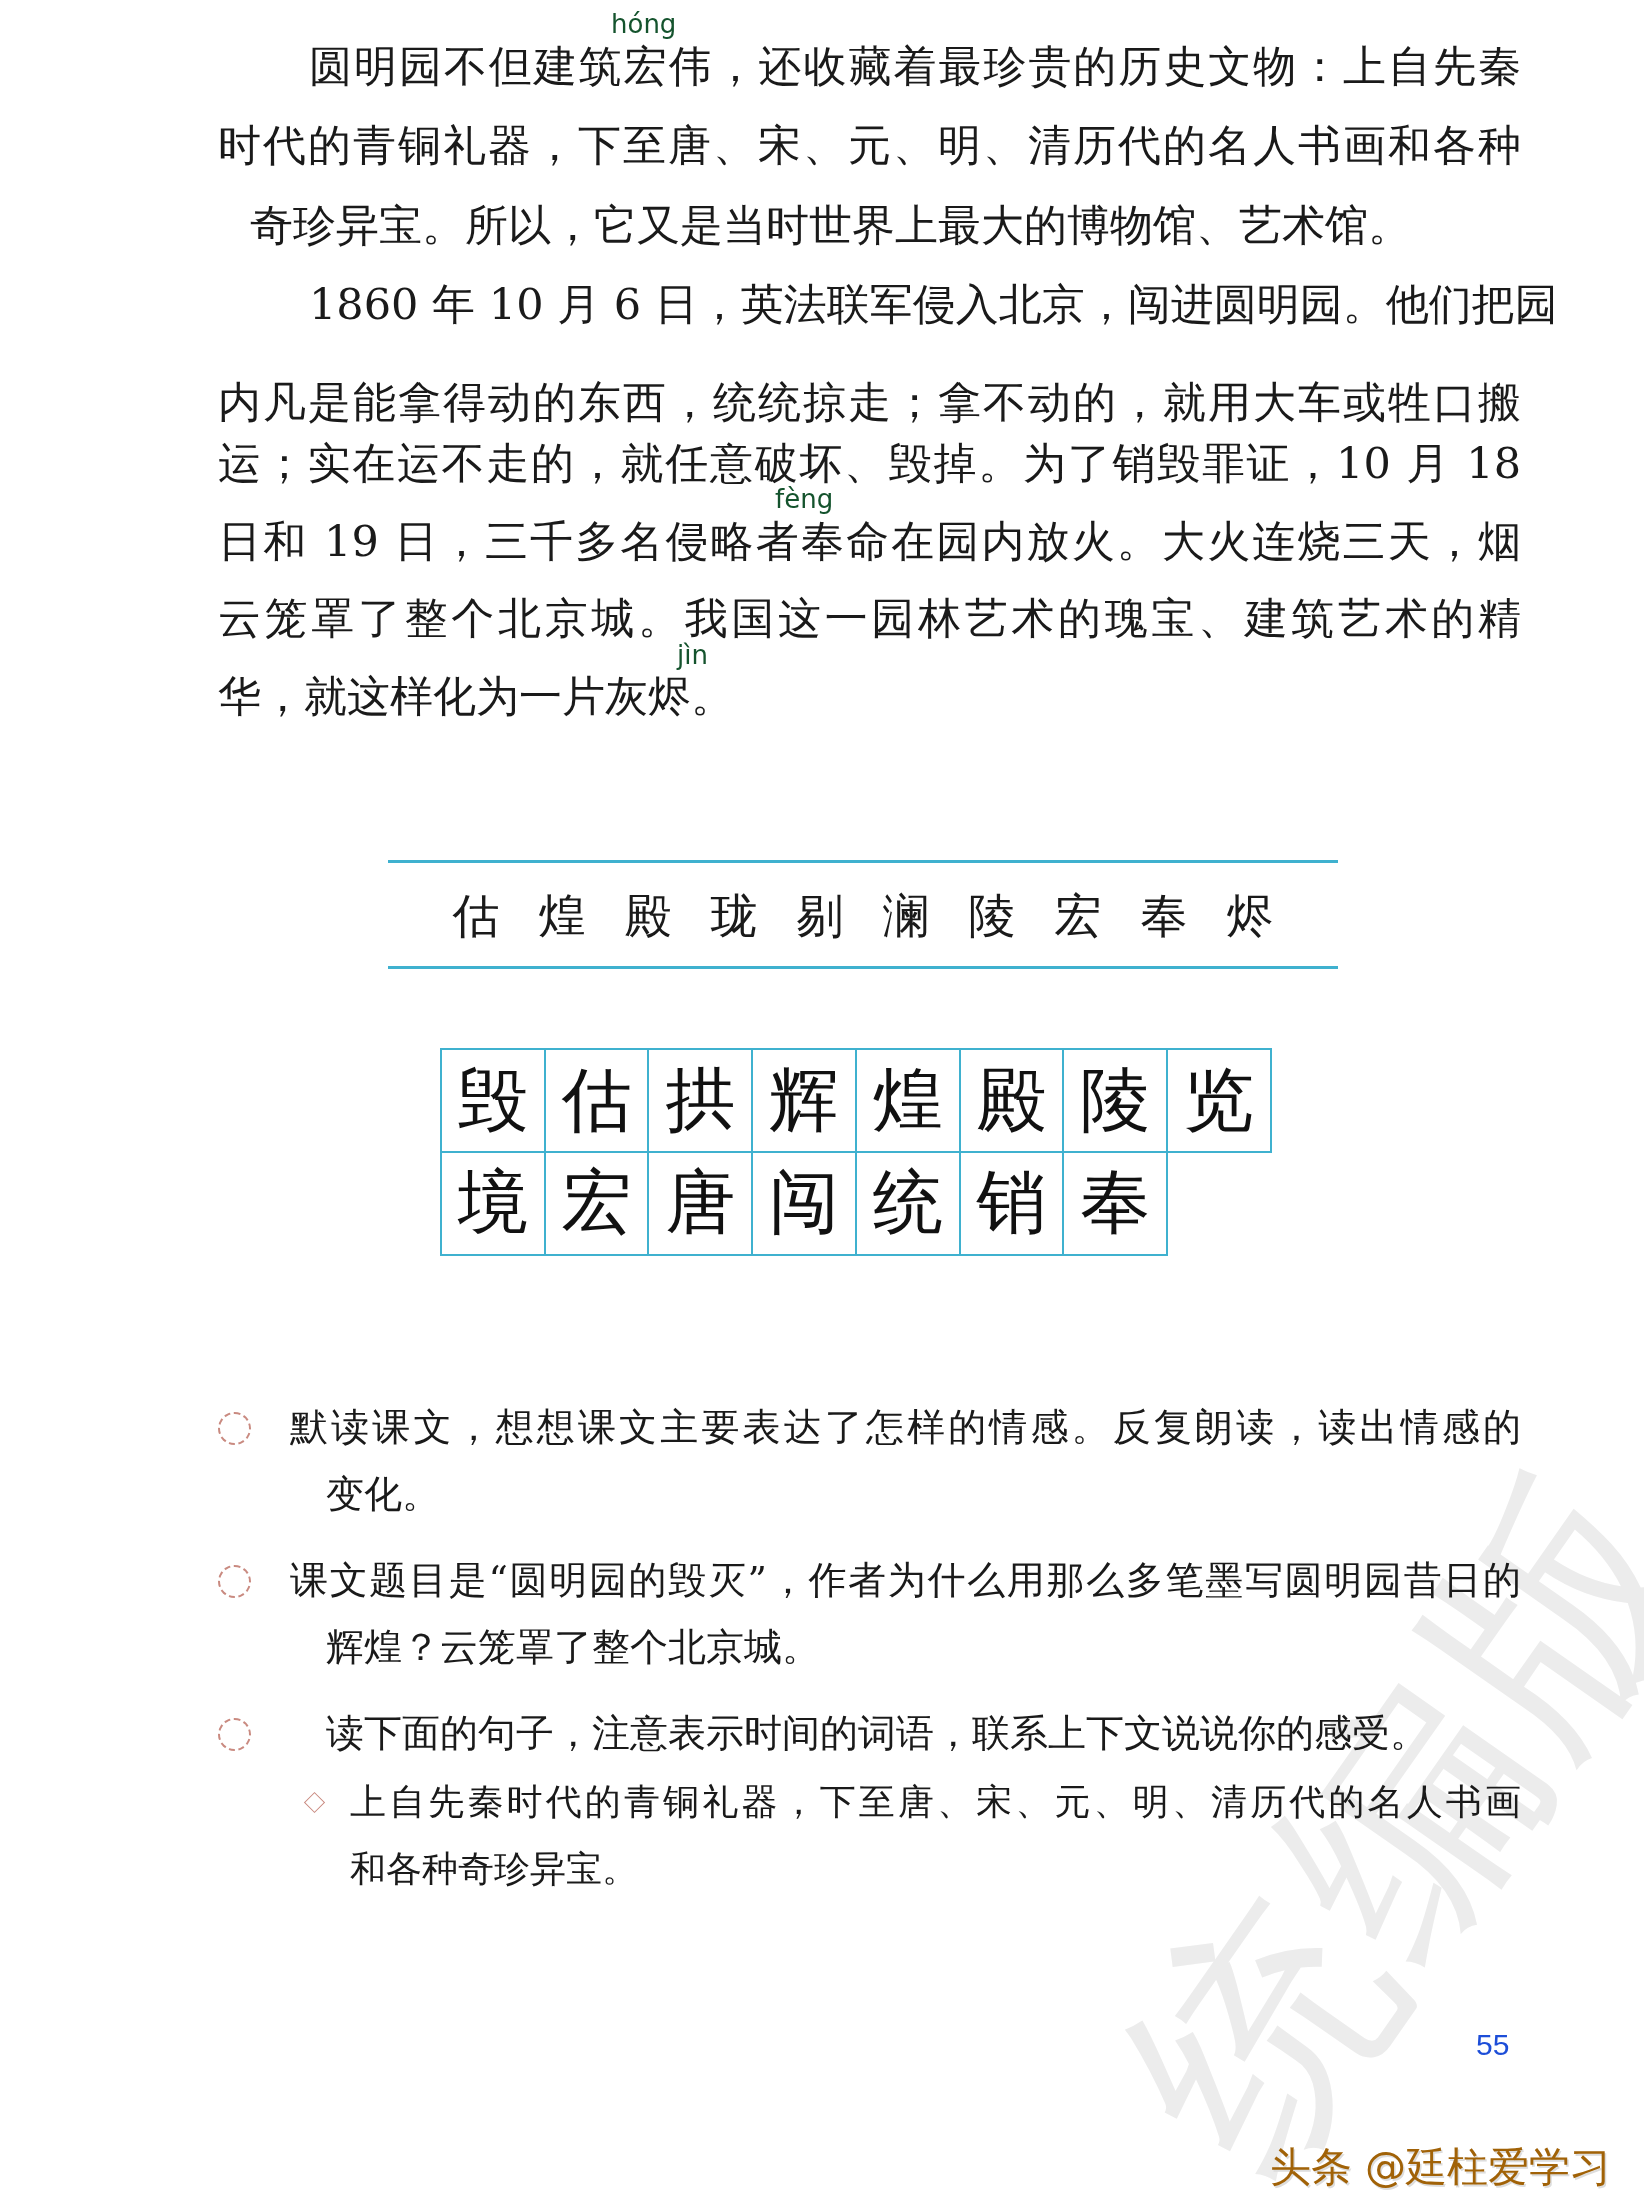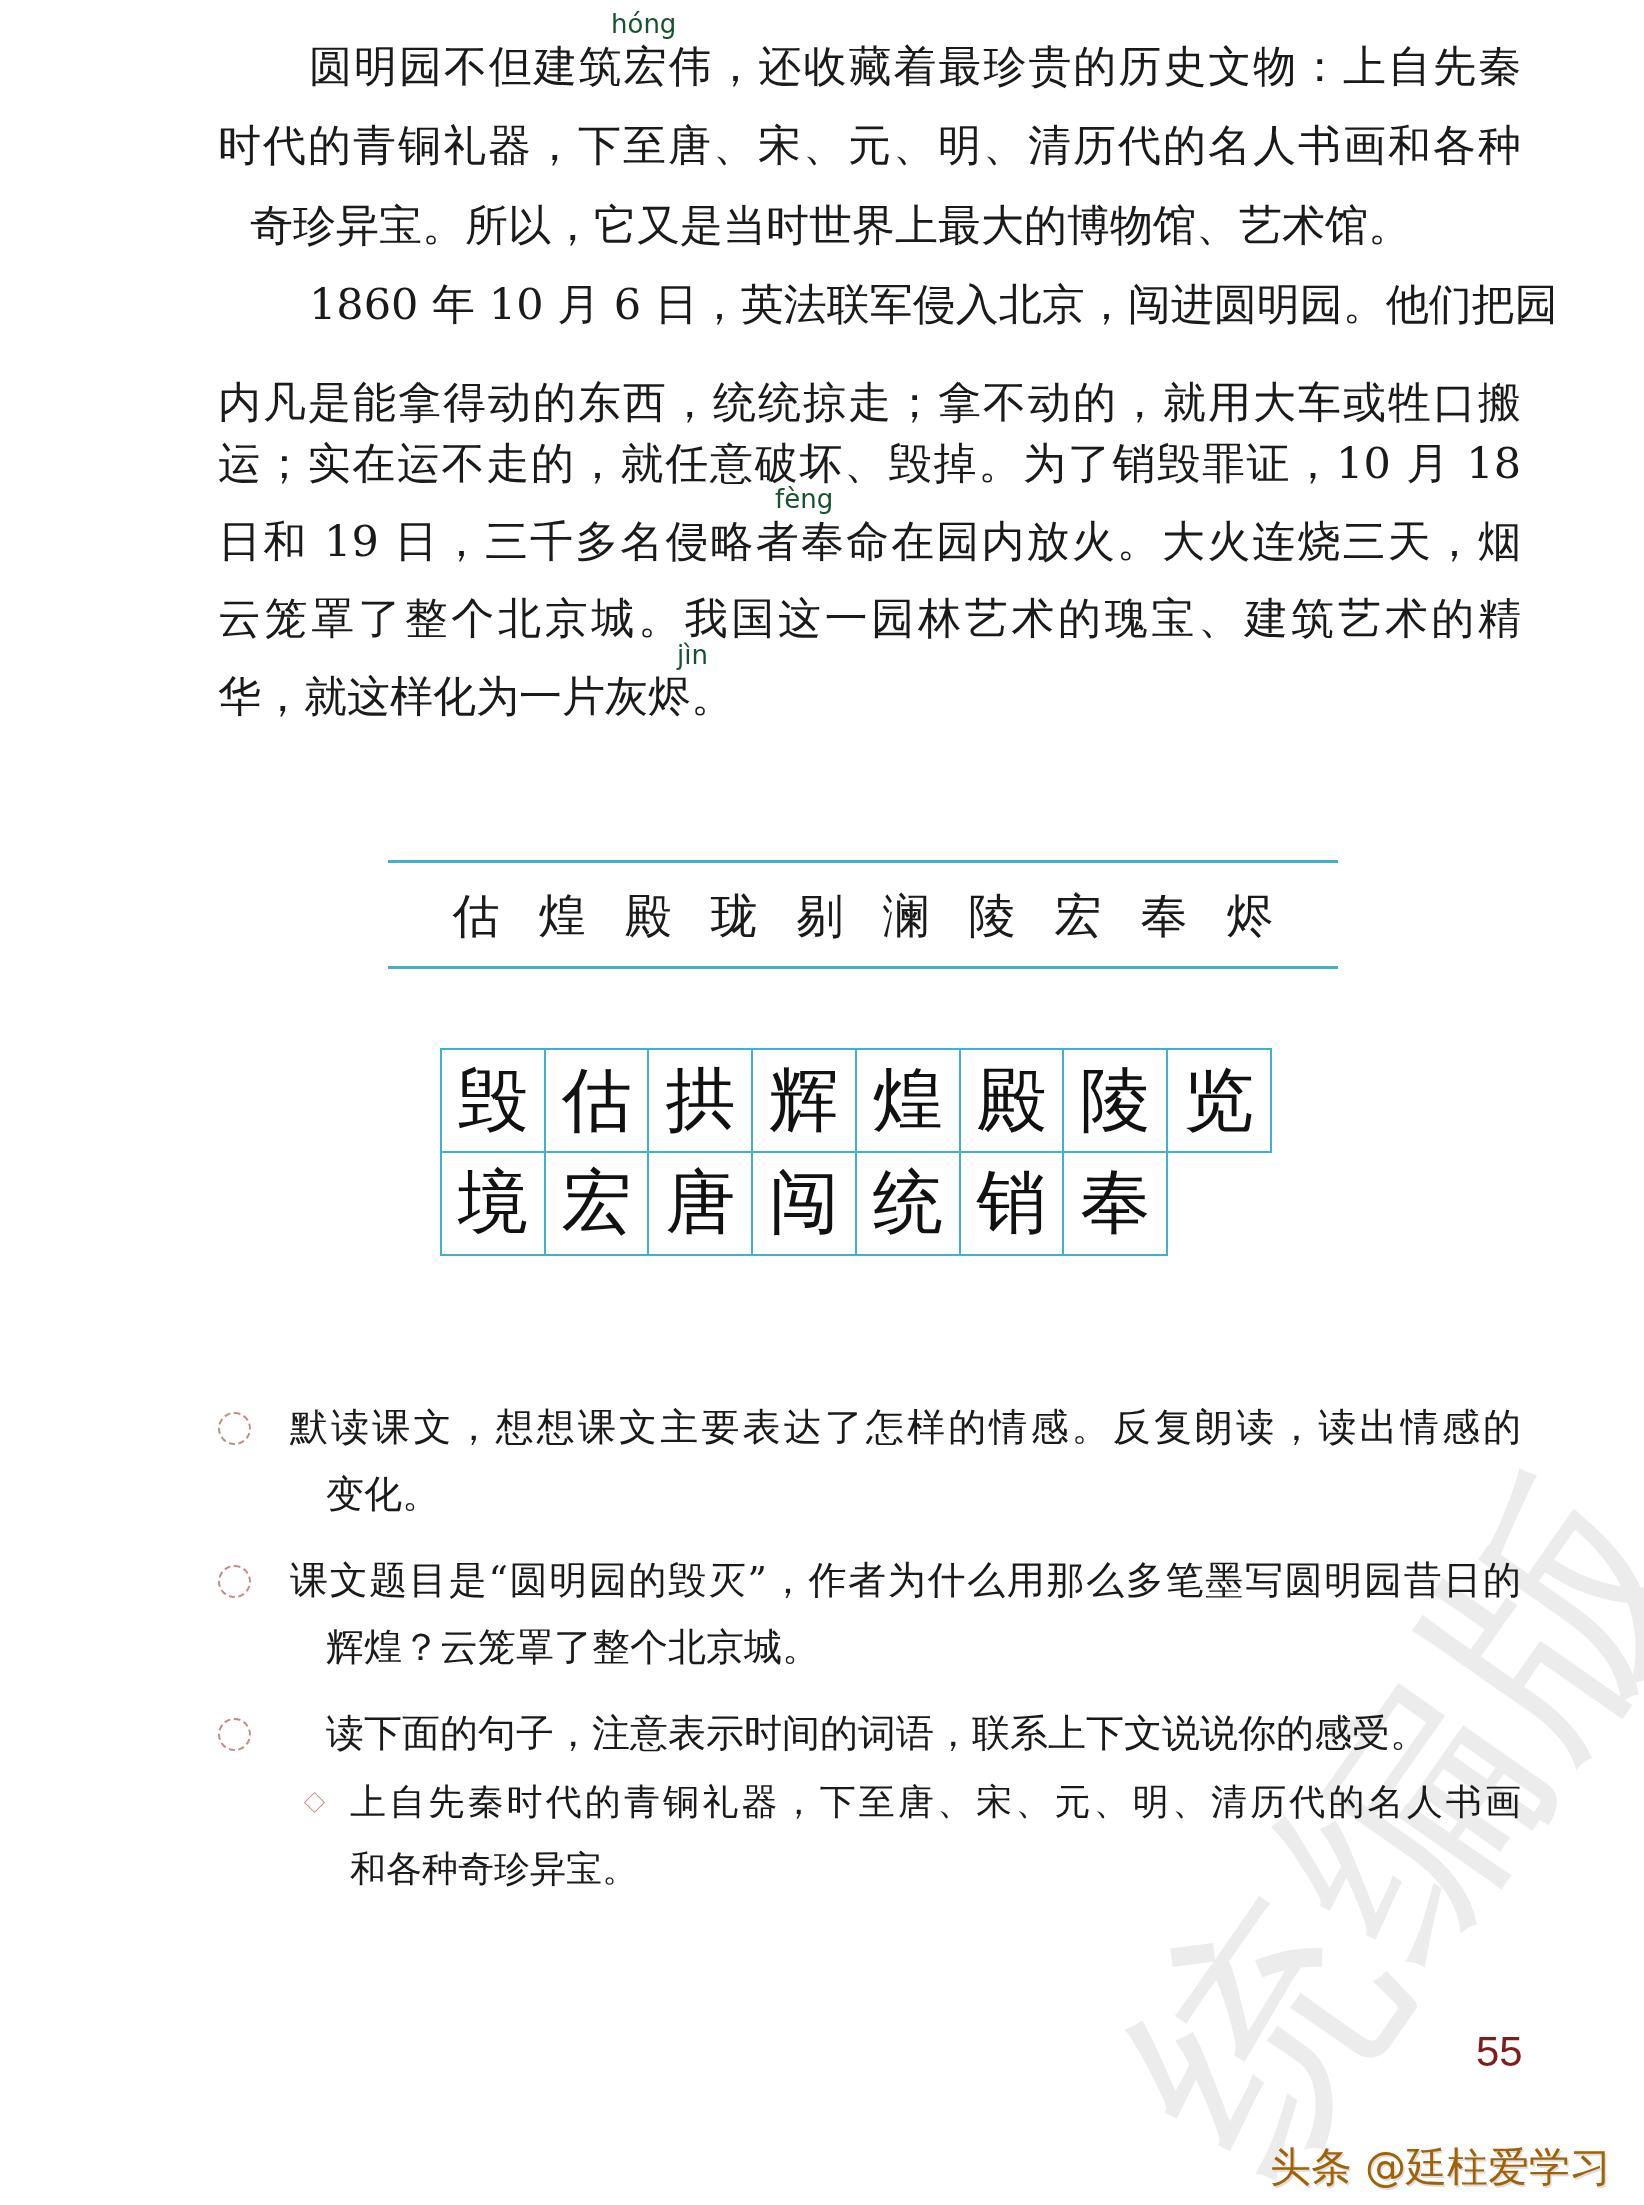--- a/index.html
+++ b/index.html
@@ -31,21 +31,21 @@
   .q-icon { position: absolute; left: 0; width: 33px; height: 33px; border: 2.3px dashed #c98a80; border-radius: 50%; box-sizing: border-box; }
   .q-line { position: absolute; left: 72px; width: 1231px; height: 67px; line-height: 67px; font-size: 38px; white-space: nowrap;
             text-align: justify; text-align-last: justify; }
   .q-line.last { text-align-last: left; margin-left: 36px; }
   .sub-icon { position: absolute; width: 15px; height: 15px; border: 1.5px solid #c98a80; transform: rotate(45deg); box-sizing: border-box; }
   .sub-line { position: absolute; height: 67px; line-height: 67px; font-size: 36px; white-space: nowrap; text-align: justify; text-align-last: justify; }
   .sub-line.last { text-align-last: left; }
 
   .watermark { position: absolute; left: 1029px; top: 1650px; font-size: 250px; color: #ececec; transform: rotate(-55deg);
                transform-origin: center; font-family: "DejaVu Serif", serif; letter-spacing: 7.6px; white-space: nowrap; z-index: 0; }
-  .page-num { position: absolute; left: 1476px; top: 2028px; font-size: 42px; font-family: "Liberation Sans", sans-serif; color: #7f1d1d; }
+  .page-num { position: absolute; left: 1476px; top: 2028px; font-size: 30px; font-family: "Liberation Sans", sans-serif; color: #1d4ed8; }
   .footer { position: absolute; left: 1270px; top: 2140px; font-size: 41px; font-family: "DejaVu Sans", sans-serif; color: #a16207;
             text-shadow: 1.5px 1.5px 0 #ddd; }
   .content { position: relative; z-index: 1; }
 </style>
 </head>
 <body>
 
 <div class="watermark">统编版</div>
 
 <div class="content">

